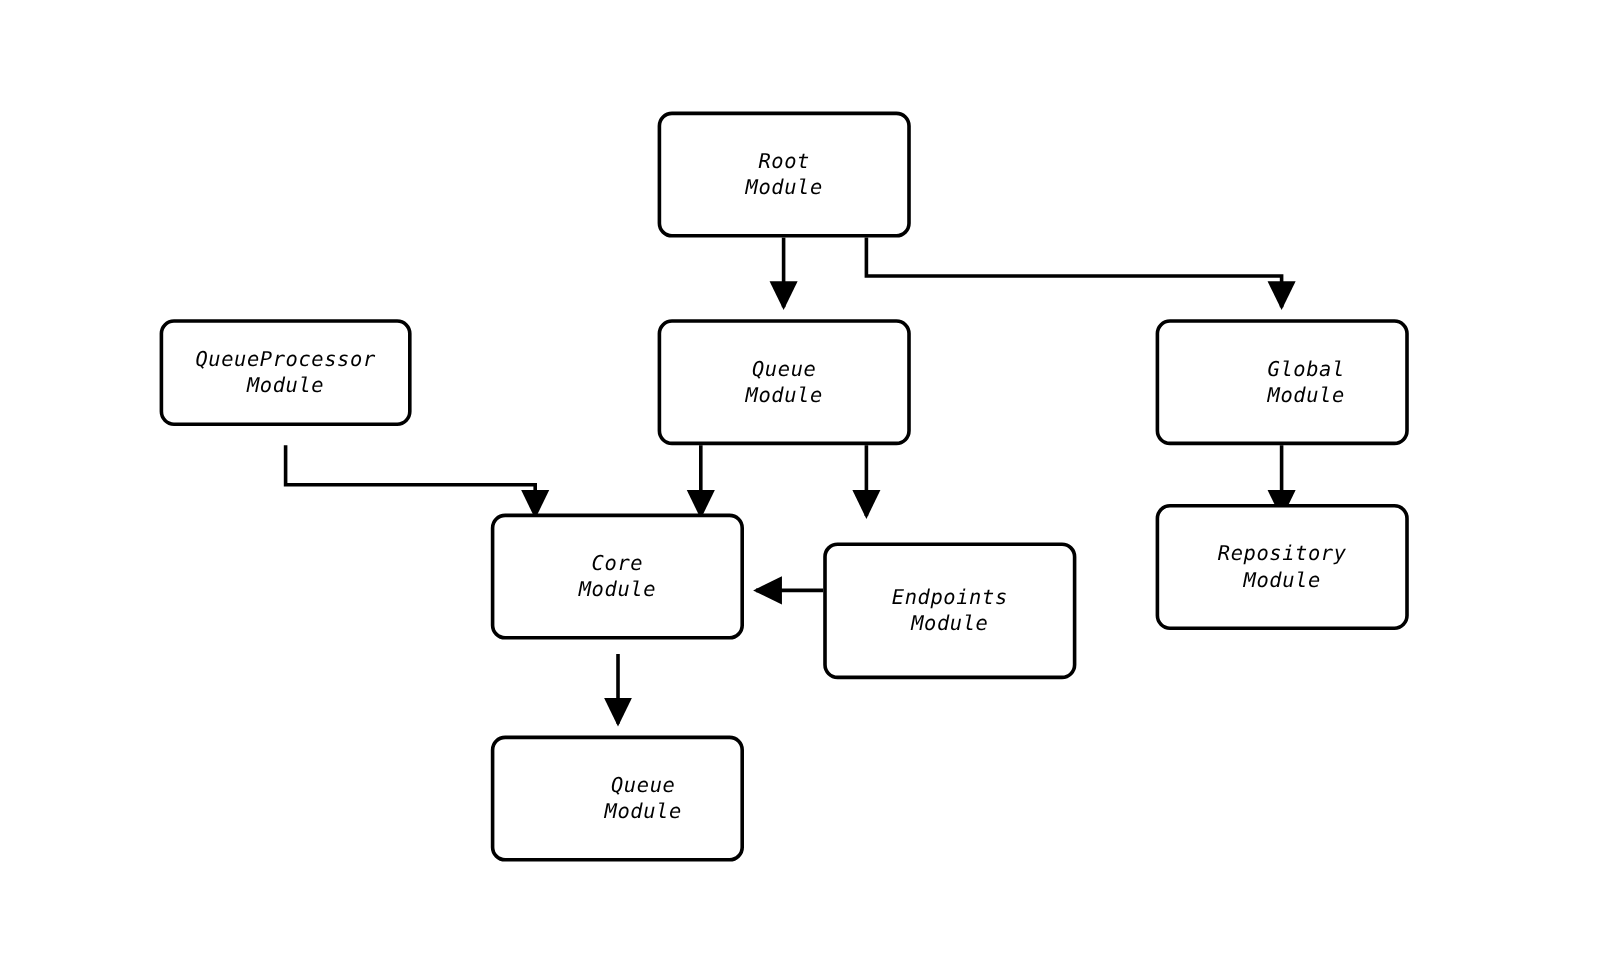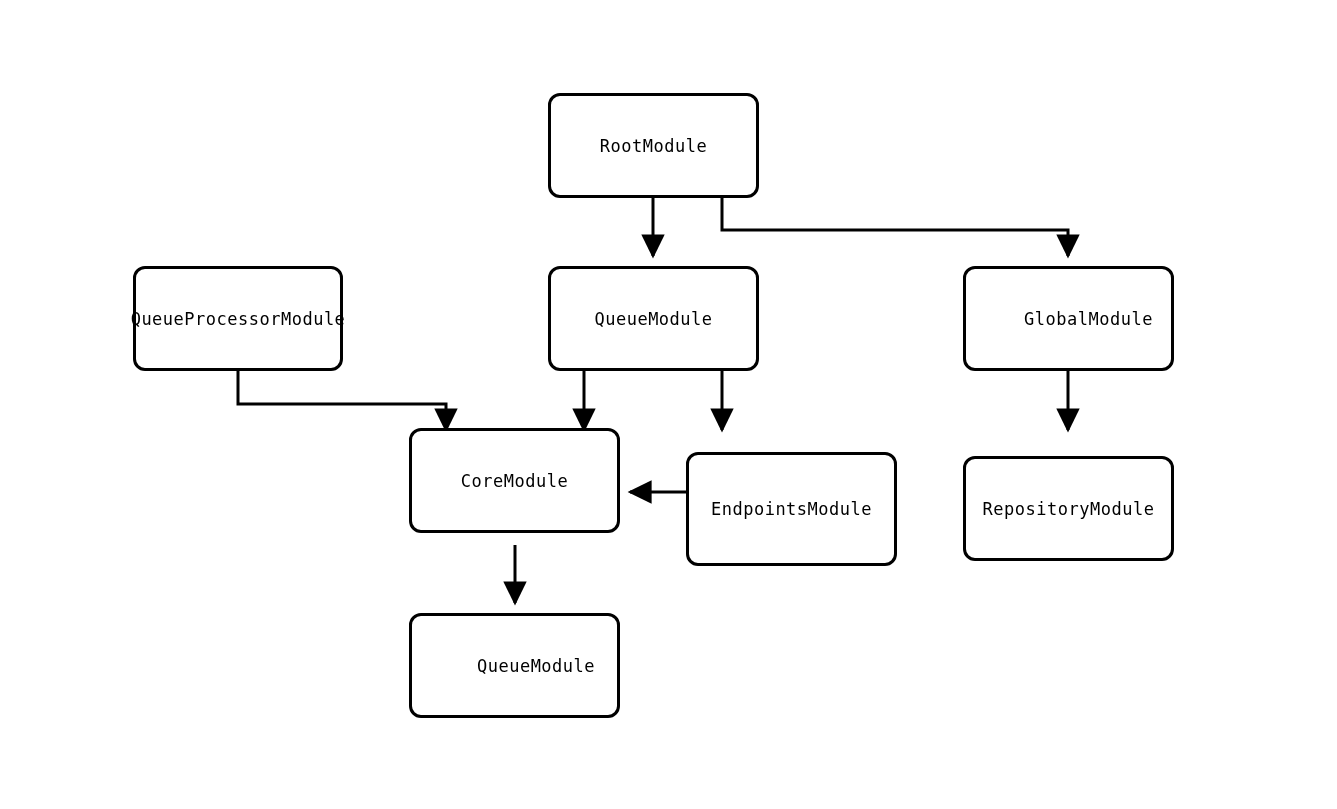--- a/index.html
+++ b/index.html
@@ -22,30 +22,31 @@
     width: 1337px;
     height: 809px;
   }
   .node {
     position: absolute;
     box-sizing: border-box;
     border: 3px solid #000000;
     border-radius: 12px;
     background: #ffffff;
     display: flex;
-    flex-direction: row;
+    flex-direction: column;
     align-items: center;
     justify-content: center;
     text-align: center;
     color: #000000;
     font-family: "DejaVu Sans Mono", monospace;
     font-size: 17px;
     line-height: 22px;
     letter-spacing: 0.5px;
     z-index: 2;
+    font-style: italic;
   }
   .node-line {
     display: block;
     white-space: pre;
   }
 </style>
 </head>
 <body>
 
 <div id="diagram-root">
@@ -66,41 +67,41 @@
         <path d="M 515 545 L 515 603" marker-end="url(#arrowhead)"></path>
         <path d="M 1068 371 L 1068 430" marker-end="url(#arrowhead)"></path>
       </g>
   </svg>
 
   <div id="nodes-layer">
       <div class="node" style="left: 548px; top: 93px; width: 211px; height: 105px;">
         <span class="node-line">Root</span>
         <span class="node-line">Module</span>
       </div>
-      <div class="node" style="left: 133px; top: 266px; width: 210px; height: 105px;">
+      <div class="node" style="left: 133px; top: 266px; width: 210px; height: 89px;">
         <span class="node-line">QueueProcessor</span>
         <span class="node-line">Module</span>
       </div>
       <div class="node" style="left: 548px; top: 266px; width: 211px; height: 105px;">
         <span class="node-line">Queue</span>
         <span class="node-line">Module</span>
       </div>
       <div class="node" style="left: 963px; top: 266px; width: 211px; height: 105px; padding-left: 40px;">
         <span class="node-line">Global</span>
         <span class="node-line">Module</span>
       </div>
       <div class="node" style="left: 409px; top: 428px; width: 211px; height: 105px;">
         <span class="node-line">Core</span>
         <span class="node-line">Module</span>
       </div>
       <div class="node" style="left: 686px; top: 452px; width: 211px; height: 114px;">
         <span class="node-line">Endpoints</span>
         <span class="node-line">Module</span>
       </div>
-      <div class="node" style="left: 963px; top: 456px; width: 211px; height: 105px; text-align: right;">
+      <div class="node" style="left: 963px; top: 420px; width: 211px; height: 105px; text-align: right;">
         <span class="node-line">Repository</span>
         <span class="node-line">Module</span>
       </div>
       <div class="node" style="left: 409px; top: 613px; width: 211px; height: 105px; padding-left: 43px;">
         <span class="node-line">Queue</span>
         <span class="node-line">Module</span>
       </div>
     </div>
 
 </div>

